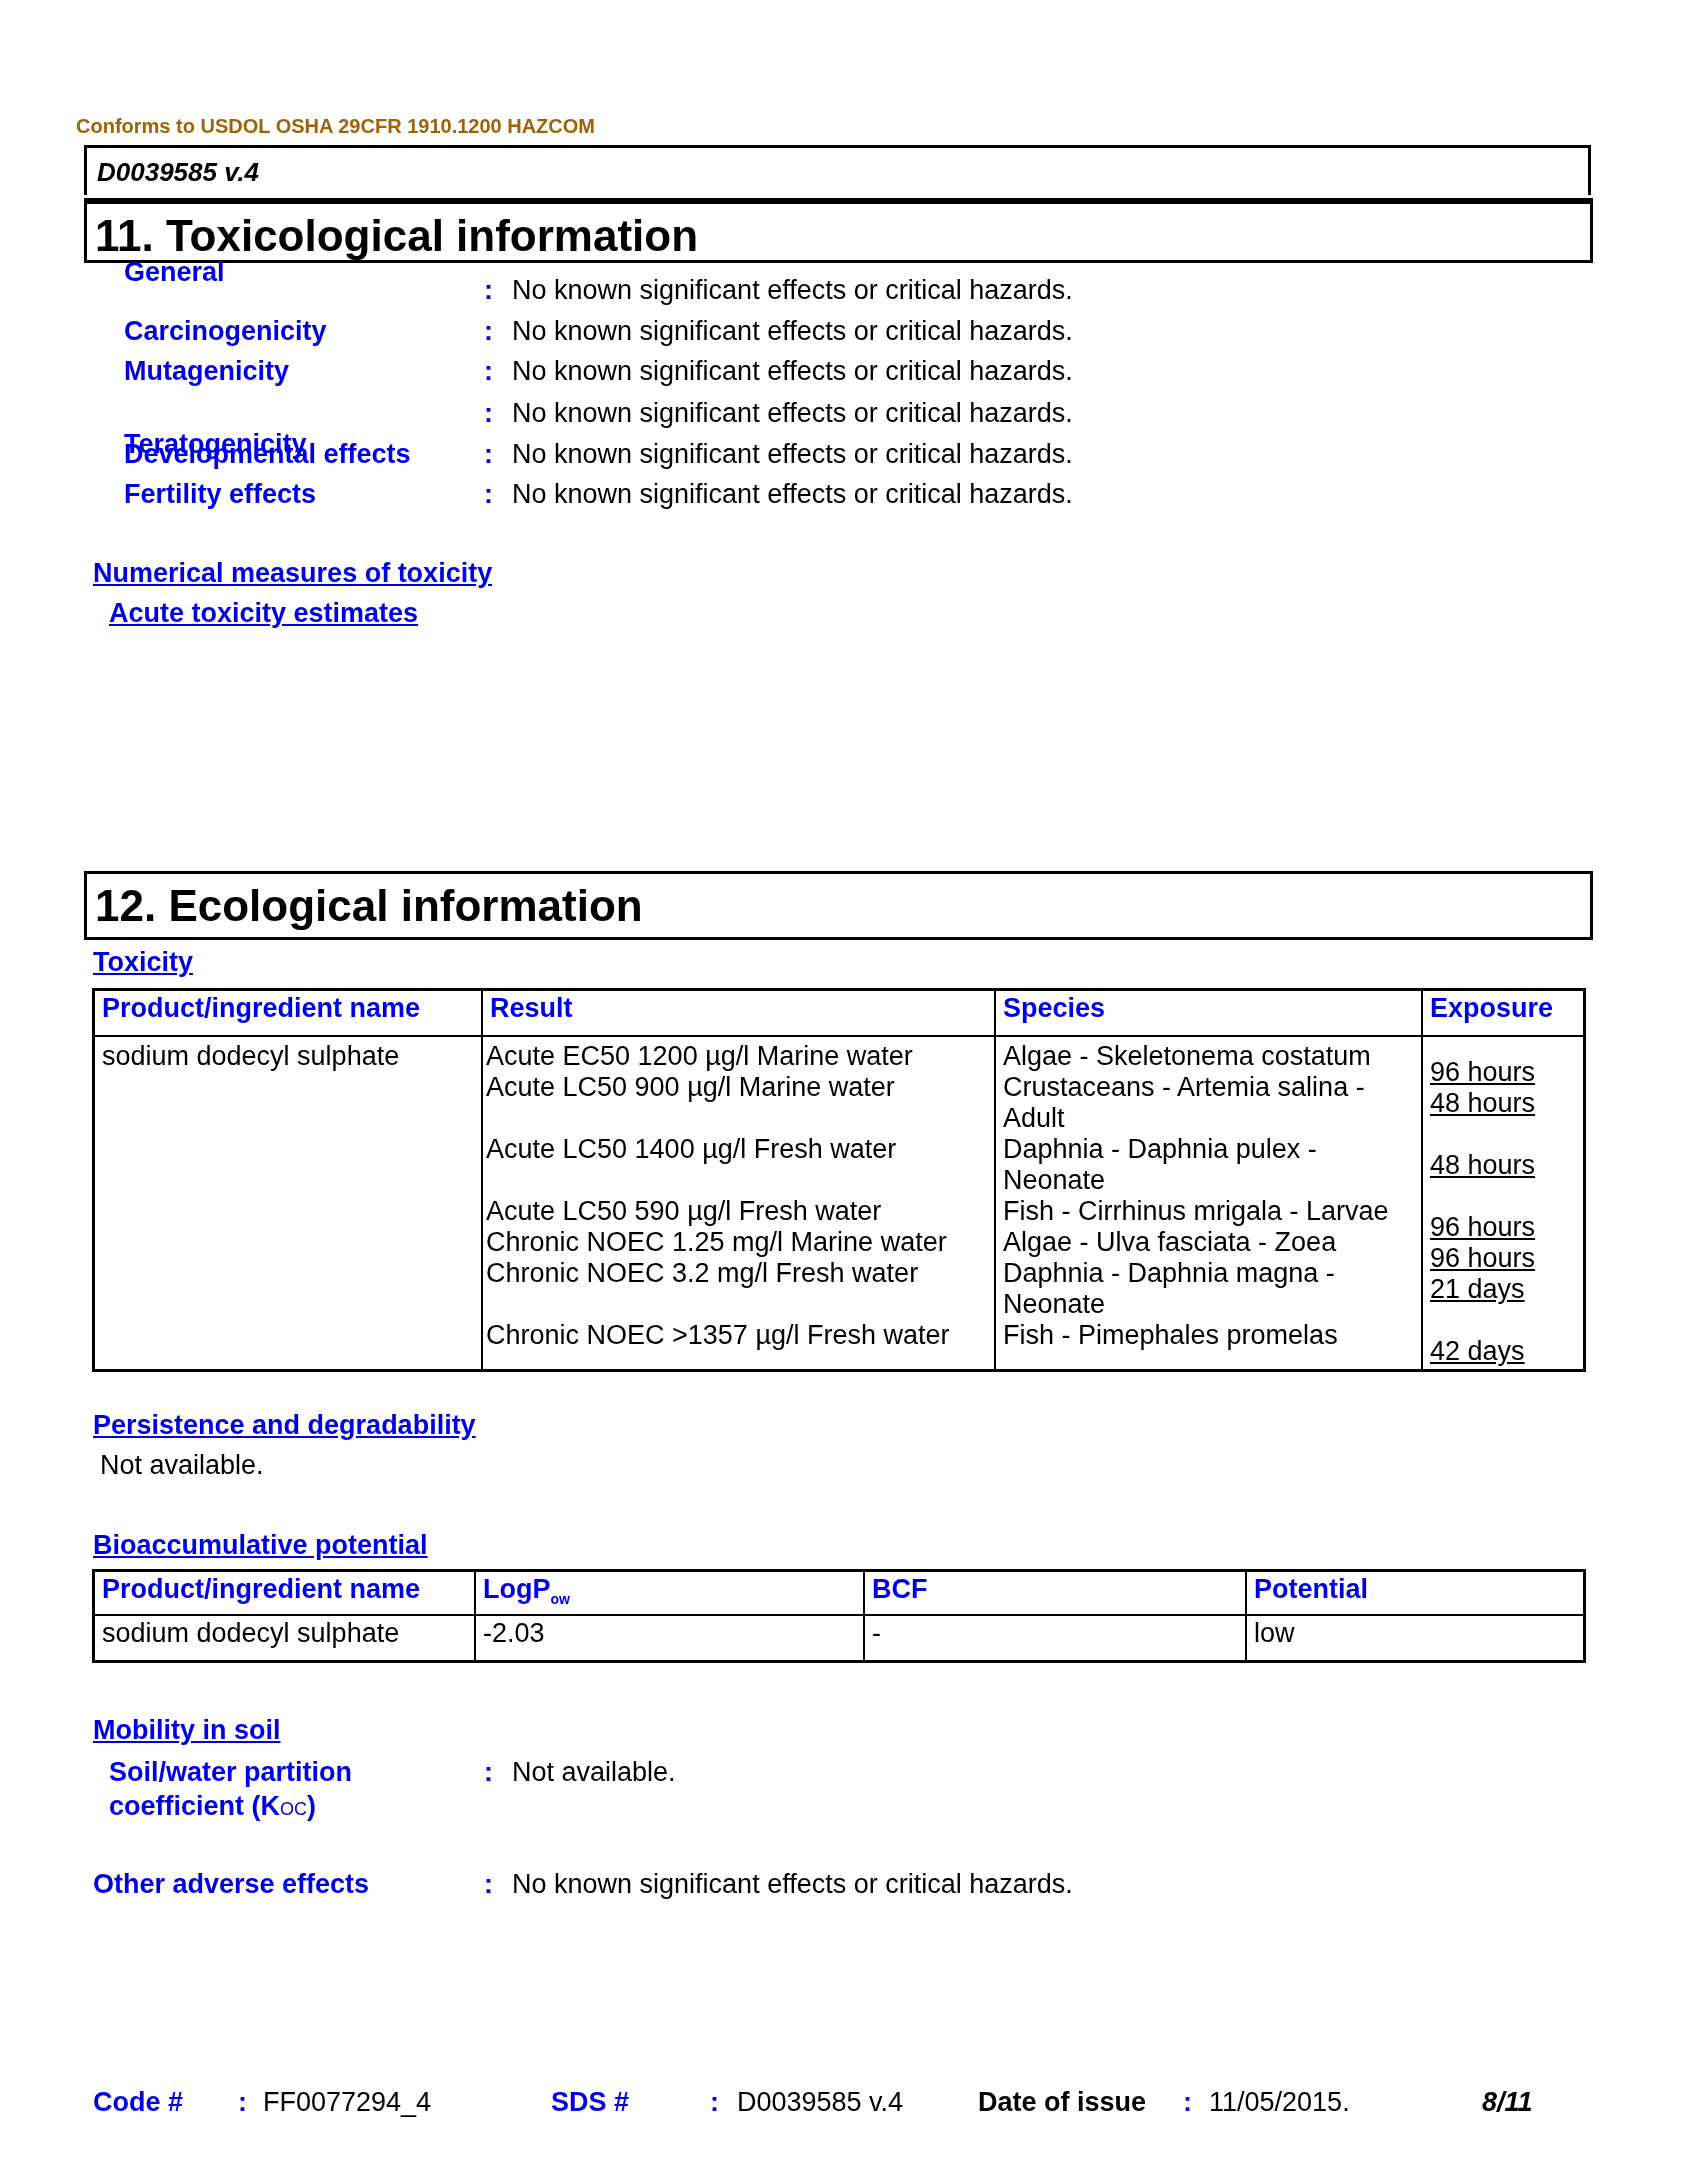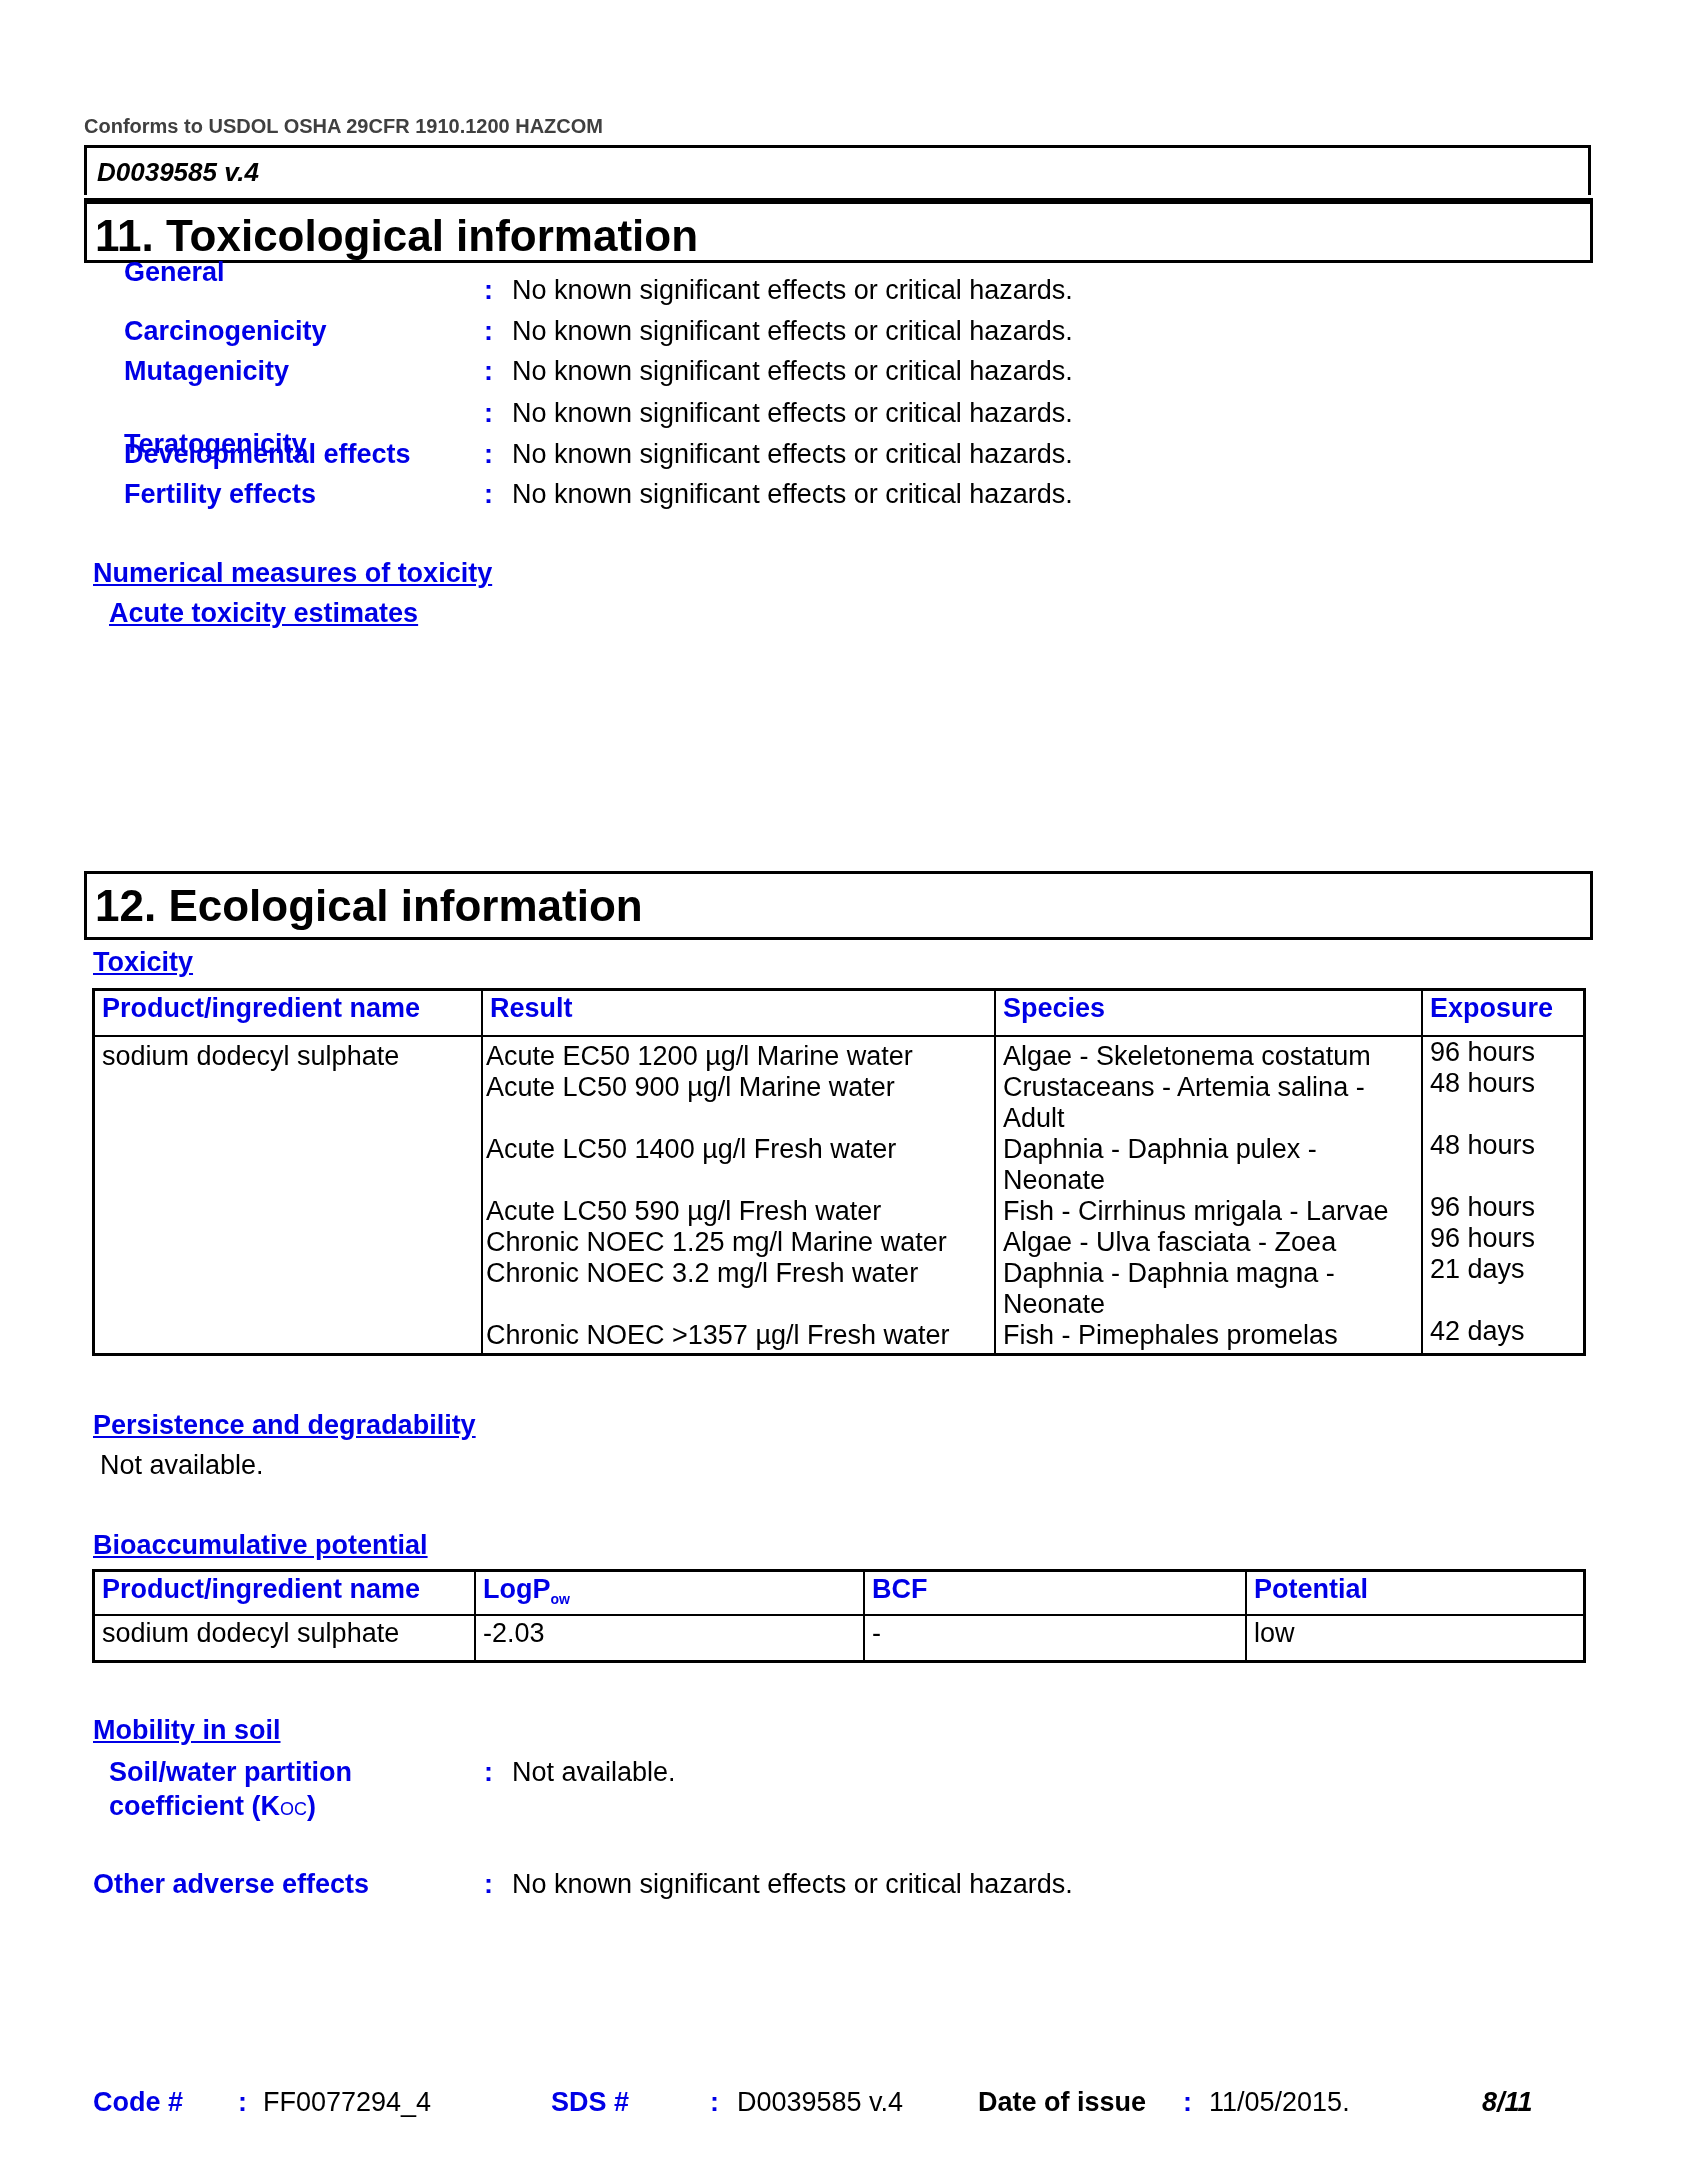--- a/index.html
+++ b/index.html
@@ -1,18 +1,18 @@
 <!DOCTYPE html>
 <html><head>
 <meta charset="utf-8">
 <style>
   html, body { margin:0; padding:0; background:#fff; }
   body { width:1683px; height:2178px; position:relative; font-family:"Liberation Sans", sans-serif; color:#000; overflow:hidden; }
   .abs { position:absolute; }
-  .conforms { left:84px; top:115px; font-size:20px; font-weight:bold; color:#404040; }
+  .conforms { left:76px; top:115px; font-size:20px; font-weight:bold; color:#a16207; }
   .docbox { left:84px; top:145px; width:1507px; height:50px; border:3px solid #000; border-bottom:none; box-sizing:border-box; }
   .docbox span { position:absolute; left:10px; top:9px; font-size:26px; font-weight:bold; font-style:italic; }
   .sechead { left:84px; width:1509px; height:65px; border:3px solid #000; box-sizing:border-box; }
   .sechead span { position:absolute; left:8px; top:7px; font-size:44px; font-weight:bold; }
   .sechead.s11 { top:198px; border-top-width:6px;text-align:center; }
   .sechead.s12 { top:871px; height:69px; }
   .row { font-size:27px; }
   .lbl { font-weight:bold; color:#0000e6; }
   .colon { color:#0000e6; font-weight:bold; }
   .link { font-size:27px; font-weight:bold; color:#0000e6; text-decoration:underline; }
@@ -120,21 +120,21 @@
         <div>Adult</div>
         <div>Daphnia - Daphnia pulex -</div>
         <div>Neonate</div>
         <div>Fish - Cirrhinus mrigala - Larvae</div>
         <div>Algae - Ulva fasciata - Zoea</div>
         <div>Daphnia - Daphnia magna -</div>
         <div>Neonate</div>
         <div>Fish - Pimephales promelas</div>
       </div>
     </td>
-    <td style="padding-top:0;">
+    <td style="padding-top:20px;text-decoration:underline;">
       <div class="cell-lines">
         <div>96 hours</div>
         <div>48 hours</div>
         <div></div>
         <div>48 hours</div>
         <div></div>
         <div>96 hours</div>
         <div>96 hours</div>
         <div>21 days</div>
         <div></div>

